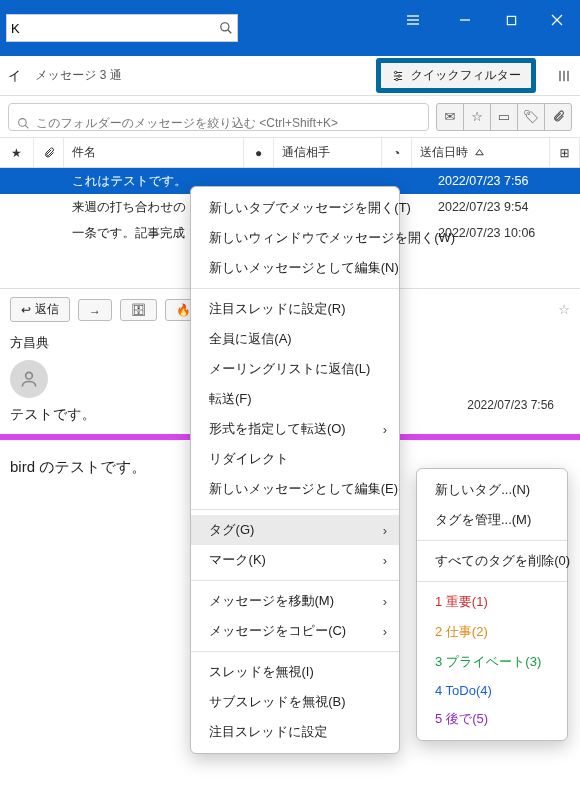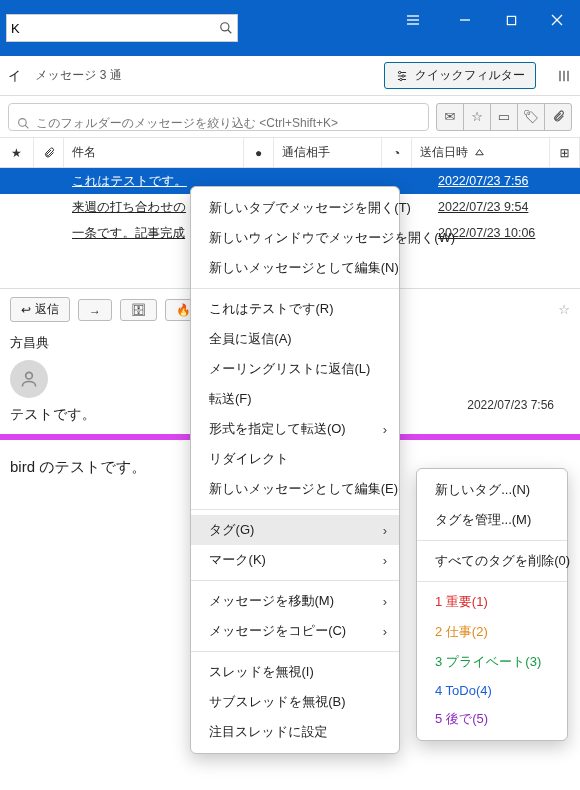--- a/index.html
+++ b/index.html
@@ -9,42 +9,42 @@
 .searchbox { background: #fff; height: 28px; width: 232px; border: 1px solid #ccc; border-radius: 0; display: flex; align-items: center; padding: 0 4px; }
 .searchbox input { border: none; outline: none; flex: 1; font-size: 13px; }
 .searchbox .sicon { color: #555; }
 .winbtns { position: absolute; right: 0; top: 0; display: flex; }
 .winbtn { width: 46px; height: 40px; display: flex; align-items: center; justify-content: center; color: #fff; cursor: pointer; }
 .hamb { position: absolute; right: 144px; top: 0; width: 46px; height: 40px; display: flex; align-items: center; justify-content: center; color: #fff; cursor: pointer; }
 
 .subbar { background: #fff; height: 40px; border-bottom: 1px solid #ddd; display: flex; align-items: center; padding: 0 8px; gap: 14px; }
 .subbar .crumb { font-size: 13px; color: #222; }
 .msgcount { color: #555; font-size: 12px; }
-.qf { margin-left: auto; border: 1px solid #0369a1; background: #f3f3f3; padding: 4px 10px; border-radius: 3px; display: flex; align-items: center; gap: 6px; cursor: pointer; font-size: 12px; }
+.qf { margin-left: auto; border: 5px solid #0369a1; background: #f3f3f3; padding: 4px 10px; border-radius: 3px; display: flex; align-items: center; gap: 6px; cursor: pointer; font-size: 12px; }
 .bars3 { color: #555; margin-left: 6px; cursor: pointer; }
 
 .toolbar { height: 42px; display: flex; align-items: center; padding: 0 8px; gap: 8px; border-bottom: 1px solid #e4e4e4; }
 .filterinput { flex: 1; border: 1px solid #ccc; border-radius: 4px; height: 28px; display: flex; align-items: flex-end; padding: 0 8px; color: #888; gap: 6px; }
 .filterinput input { border: none; outline: none; flex: 1; font-size: 12px; }
 .iconbtns { display: flex; }
 .ibtn { width: 28px; height: 28px; border: 1px solid #bbb; background: #f3f3f3; display: flex; align-items: center; justify-content: center; color: #555; cursor: pointer; margin-left: -1px; }
 .ibtn:first-child { border-top-left-radius: 3px; border-bottom-left-radius: 3px; }
 .ibtn:last-child { border-top-right-radius: 3px; border-bottom-right-radius: 3px; }
 
 .colhdr { height: 30px; display: flex; align-items: center; border-bottom: 1px solid #ddd; color: #333; font-size: 12px; }
 .colhdr > div { padding: 0 8px; border-right: 1px solid #e8e8e8; height: 100%; display: flex; align-items: center; }
 .c-star { width: 34px; justify-content: center; }
 .c-att { width: 30px; justify-content: center; }
 .c-subj { width: 180px; }
 .c-ico { width: 30px; justify-content: center; }
 .c-corr { flex: 1; }
 .c-date { width: 138px; }
 .c-last { width: 30px; justify-content: center; border-right: none; }
 
-.row { height: 26px; display: flex; align-items: center; font-size: 12.5px; text-decoration: underline; }
+.row { height: 26px; display: flex; align-items: center; font-size: 12.5px; }
 .row.sel { background: #0a63c9; color: #fff; }
 .row.sel .date { color: #fff; }
 .row > div { padding: 0 8px; }
 .r-ind { width: 64px; }
 .r-subj { width: 130px; white-space: nowrap; overflow: hidden; }
 .r-date { margin-left: auto; width: 150px; color: #333; }
 
 .readerbar { border-top: 1px solid #ddd; padding: 8px 10px; display: flex; align-items: center; gap: 8px; }
 .rbtn { border: 1px solid #bbb; background: #f7f7f7; padding: 3px 10px; border-radius: 3px; display: flex; align-items: center; gap: 4px; cursor: pointer; font-size: 12px; }
 .rstar { margin-left: auto; color: #999; }
@@ -222,21 +222,21 @@
   <div class="subjline">テストです。</div>
 </div>
 
 <div class="body">bird のテストです。</div>
 
 <div class="ctxmenu" id="mainmenu" style="left:190px; top:186px; width:210px;">
     <div class="mi">新しいタブでメッセージを開く(T)</div>
     <div class="mi">新しいウィンドウでメッセージを開く(W)</div>
     <div class="mi">新しいメッセージとして編集(N)</div>
     <hr>
-    <div class="mi">これはテストです(R)</div>
+    <div class="mi">注目スレッドに設定(R)</div>
     <div class="mi">全員に返信(A)</div>
     <div class="mi">メーリングリストに返信(L)</div>
     <div class="mi">転送(F)</div>
     <div class="mi">形式を指定して転送(O)<span class="arr">›</span></div>
     <div class="mi">リダイレクト</div>
     <div class="mi">新しいメッセージとして編集(E)</div>
     <hr>
     <div class="mi hover">タグ(G)<span class="arr">›</span></div>
     <div class="mi">マーク(K)<span class="arr">›</span></div>
     <hr>

